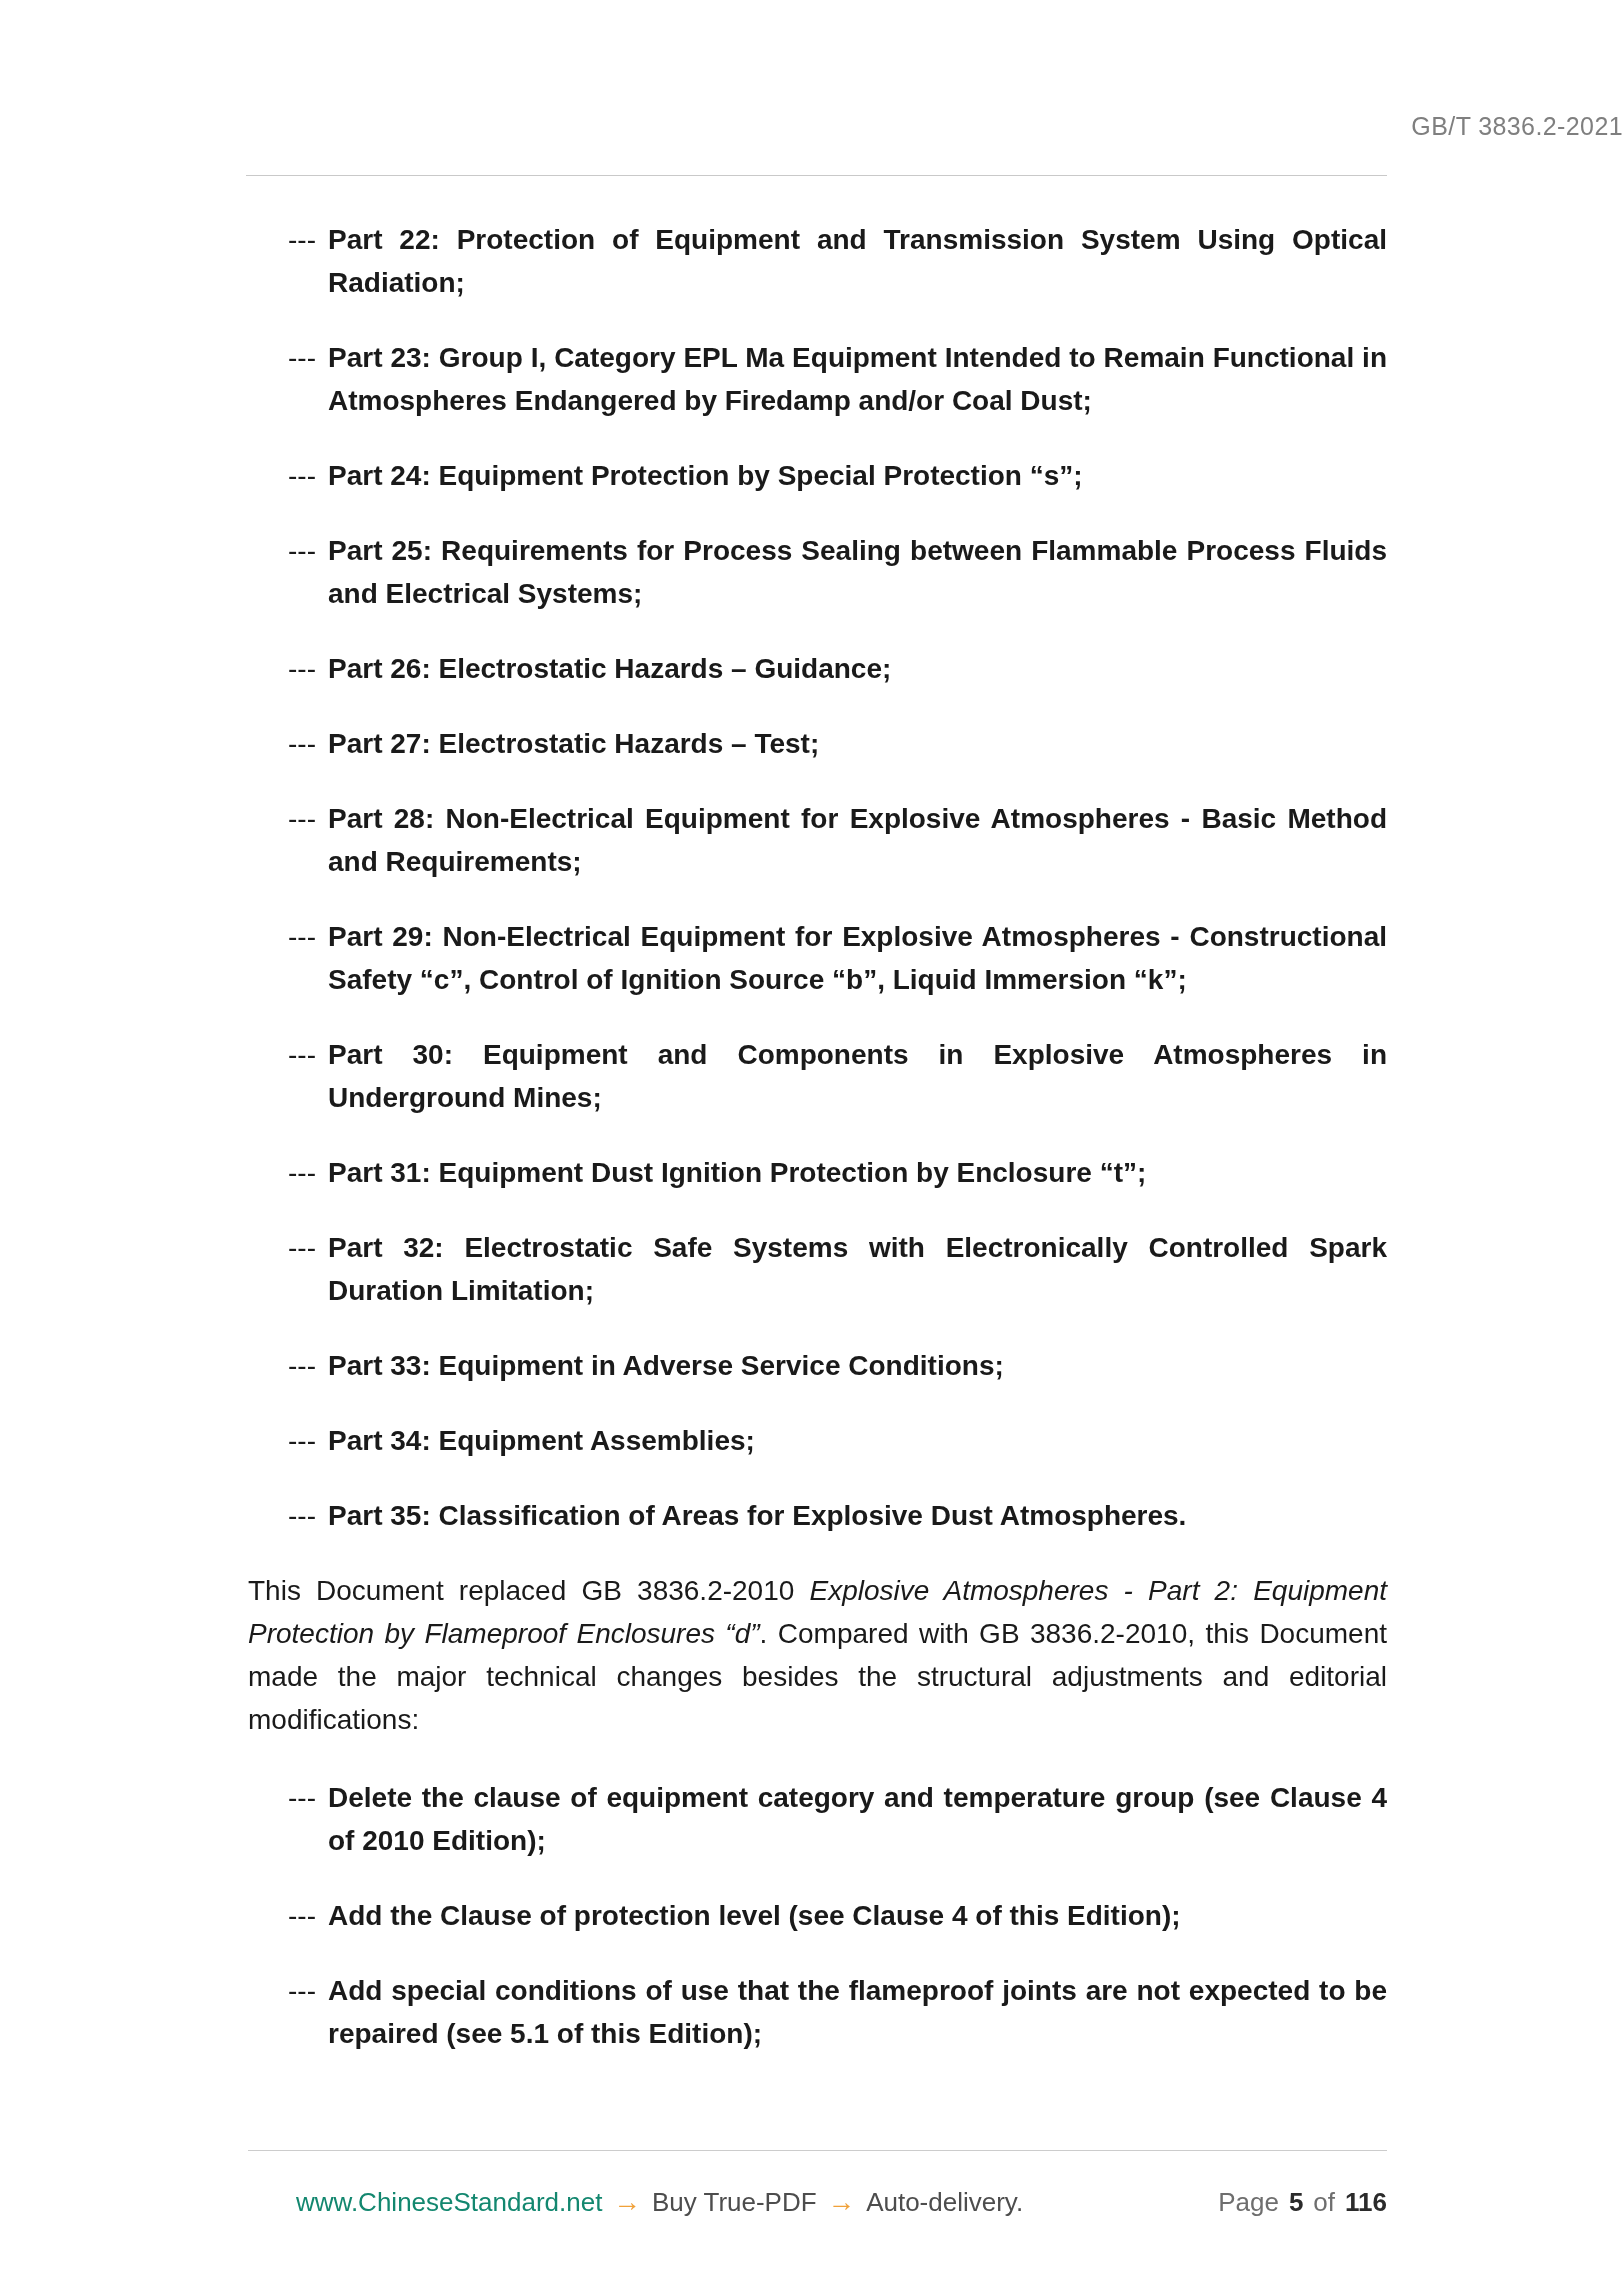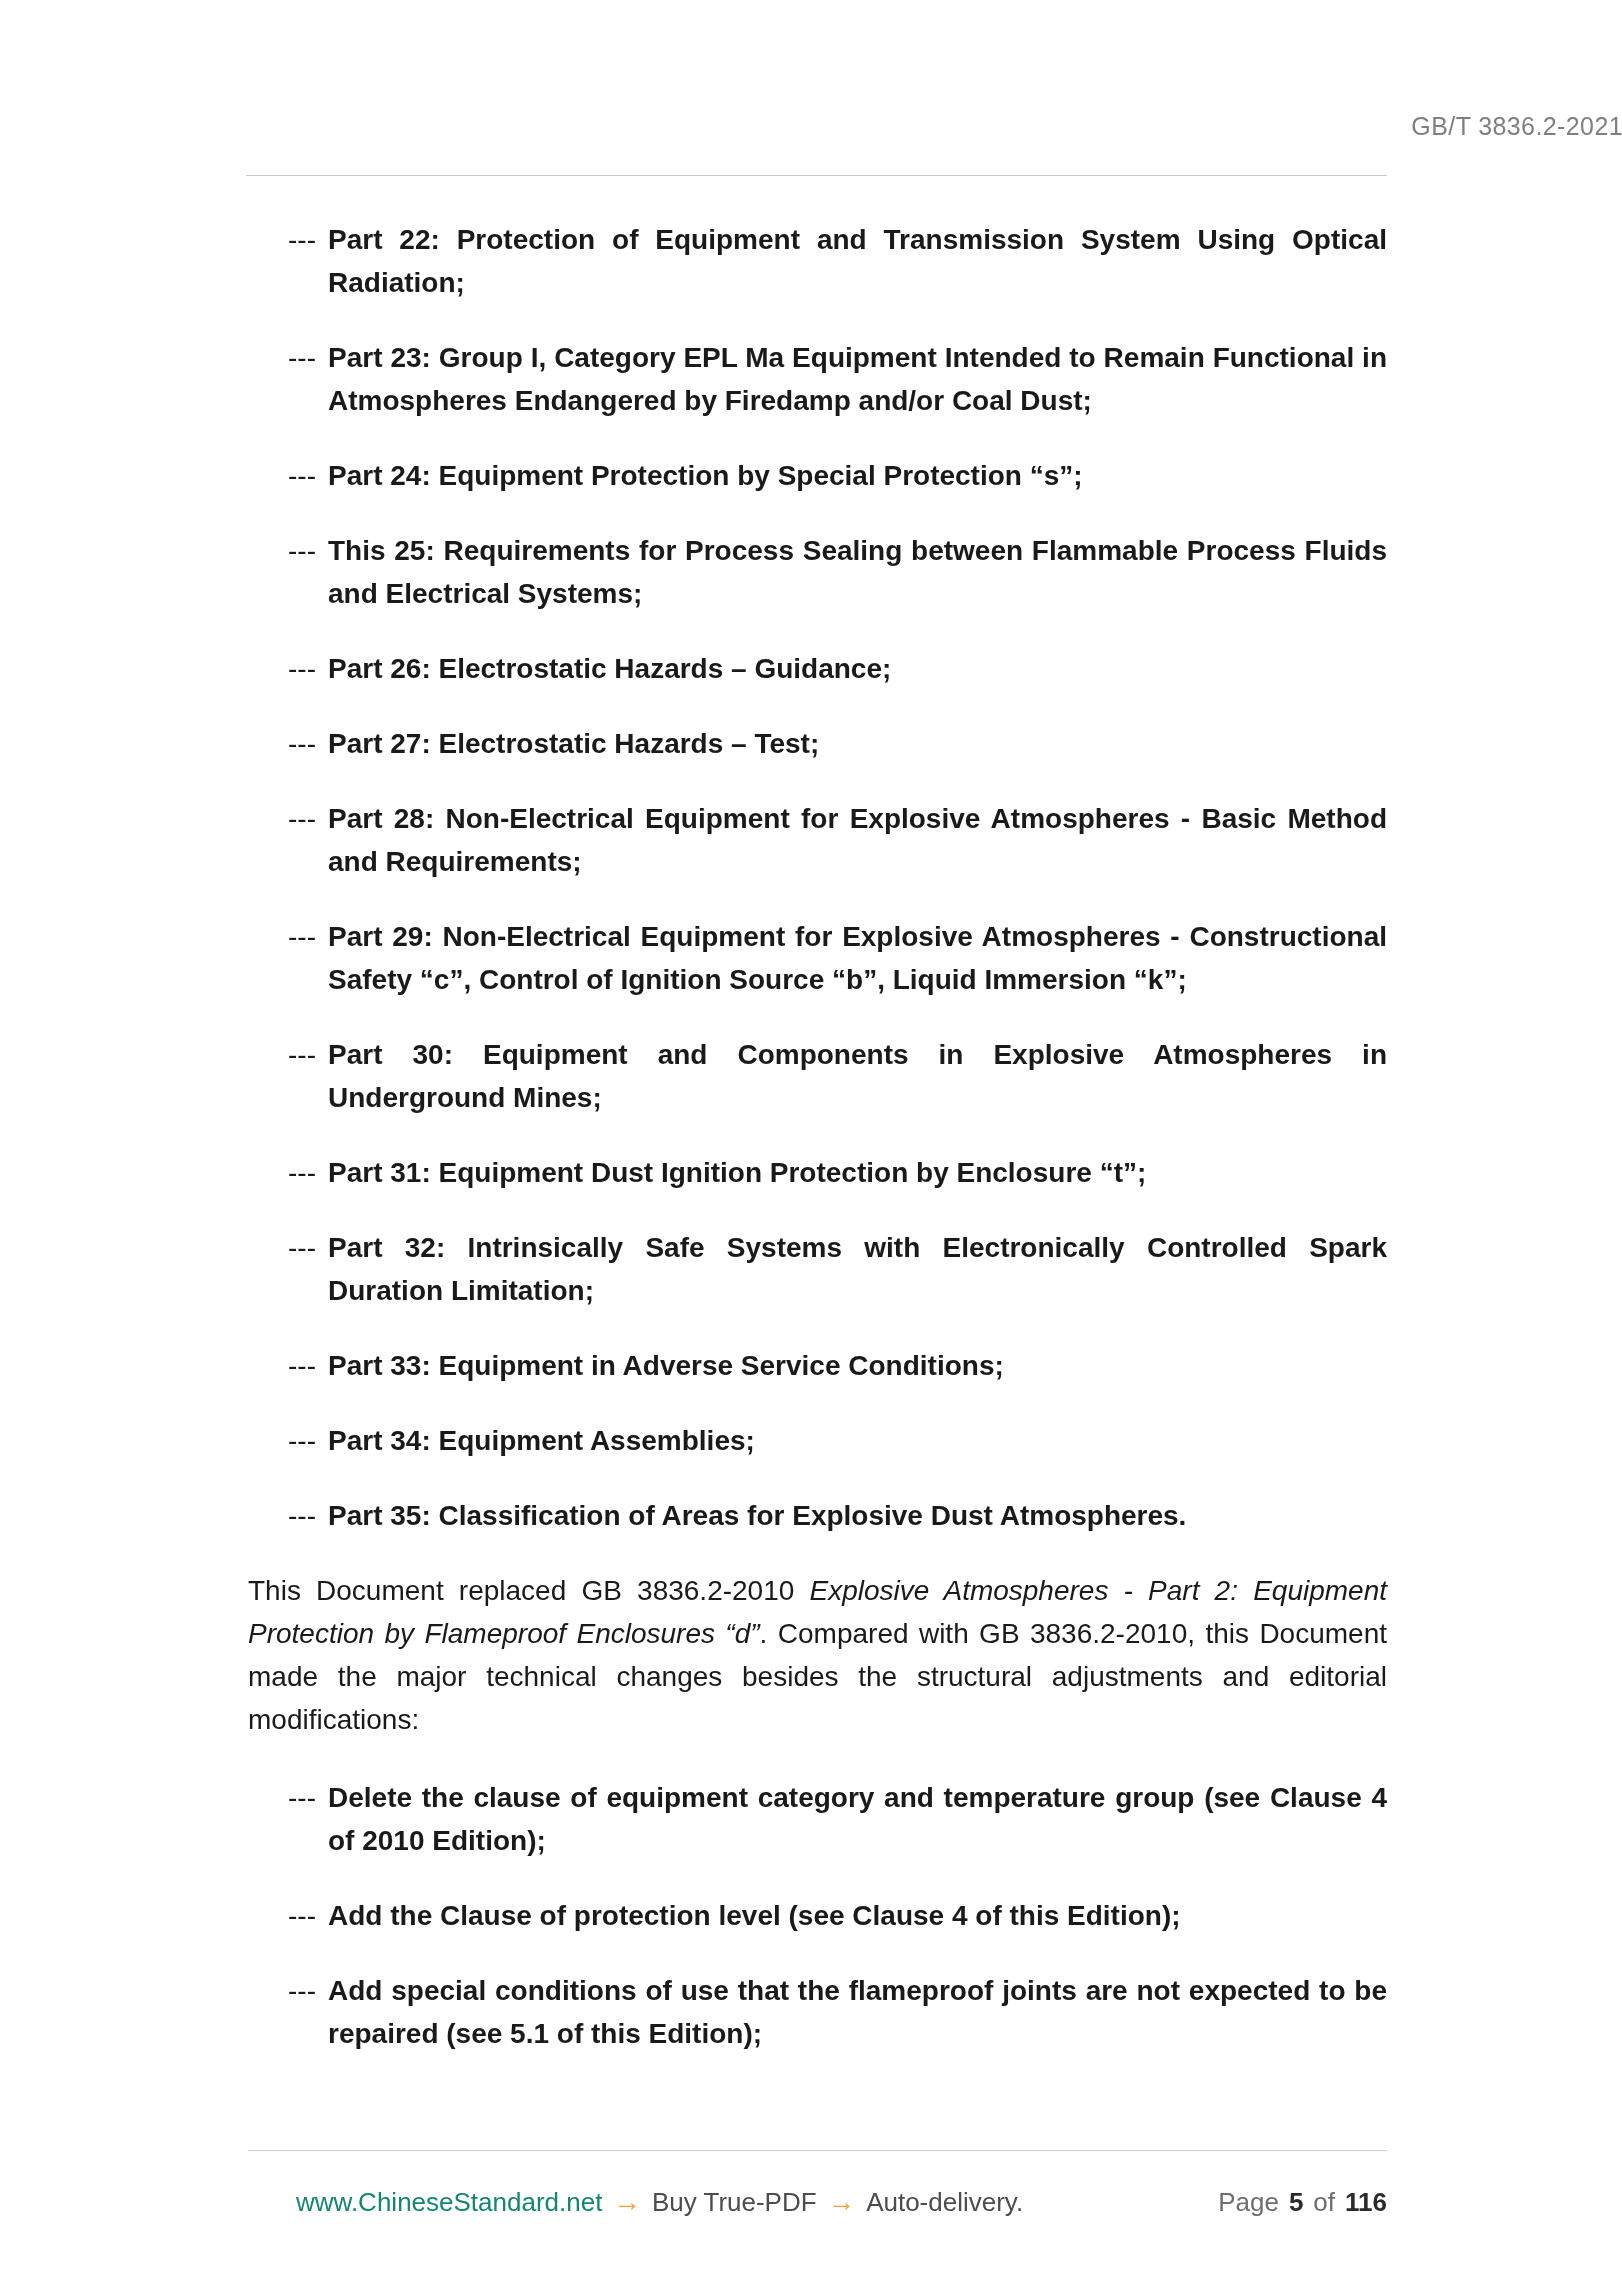--- a/index.html
+++ b/index.html
@@ -108,21 +108,21 @@
       <li class="item">
           <span class="dash">---</span>
           <span class="itext">Part 23: Group I, Category EPL Ma Equipment Intended to Remain Functional in Atmospheres Endangered by Firedamp and/or Coal Dust;</span>
         </li>
       <li class="item">
           <span class="dash">---</span>
           <span class="itext">Part 24: Equipment Protection by Special Protection “s”;</span>
         </li>
       <li class="item">
           <span class="dash">---</span>
-          <span class="itext">This 25: Requirements for Process Sealing between Flammable Process Fluids and Electrical Systems;</span>
+          <span class="itext">Part 25: Requirements for Process Sealing between Flammable Process Fluids and Electrical Systems;</span>
         </li>
       <li class="item">
           <span class="dash">---</span>
           <span class="itext">Part 26: Electrostatic Hazards – Guidance;</span>
         </li>
       <li class="item">
           <span class="dash">---</span>
           <span class="itext">Part 27: Electrostatic Hazards – Test;</span>
         </li>
       <li class="item">
@@ -136,21 +136,21 @@
       <li class="item">
           <span class="dash">---</span>
           <span class="itext">Part 30: Equipment and Components in Explosive Atmospheres in Underground Mines;</span>
         </li>
       <li class="item">
           <span class="dash">---</span>
           <span class="itext">Part 31: Equipment Dust Ignition Protection by Enclosure “t”;</span>
         </li>
       <li class="item">
           <span class="dash">---</span>
-          <span class="itext">Part 32: Intrinsically Safe Systems with Electronically Controlled Spark Duration Limitation;</span>
+          <span class="itext">Part 32: Electrostatic Safe Systems with Electronically Controlled Spark Duration Limitation;</span>
         </li>
       <li class="item">
           <span class="dash">---</span>
           <span class="itext">Part 33: Equipment in Adverse Service Conditions;</span>
         </li>
       <li class="item">
           <span class="dash">---</span>
           <span class="itext">Part 34: Equipment Assemblies;</span>
         </li>
       <li class="item">

